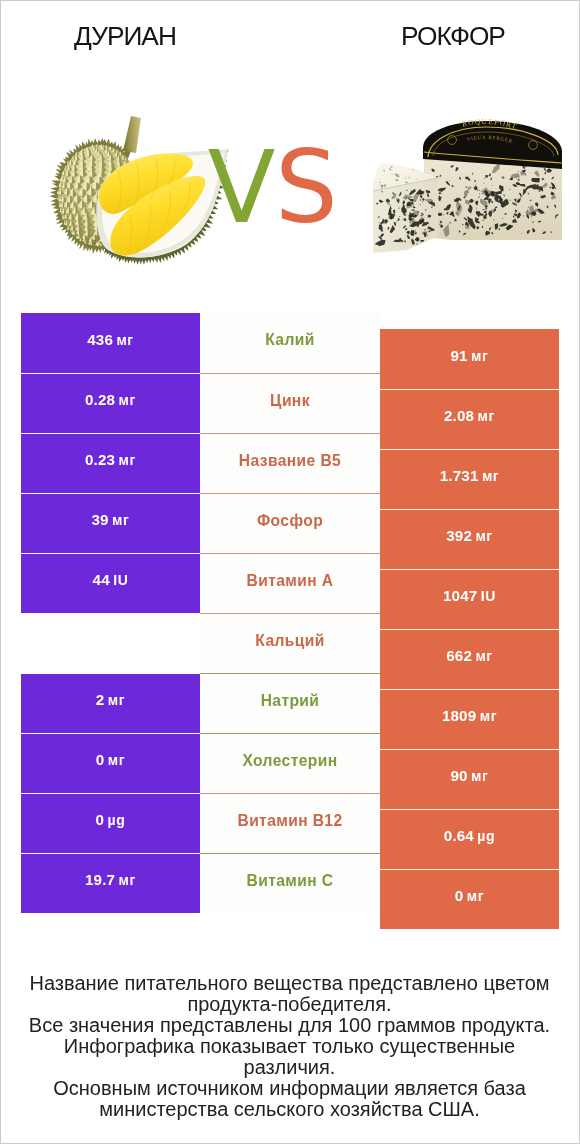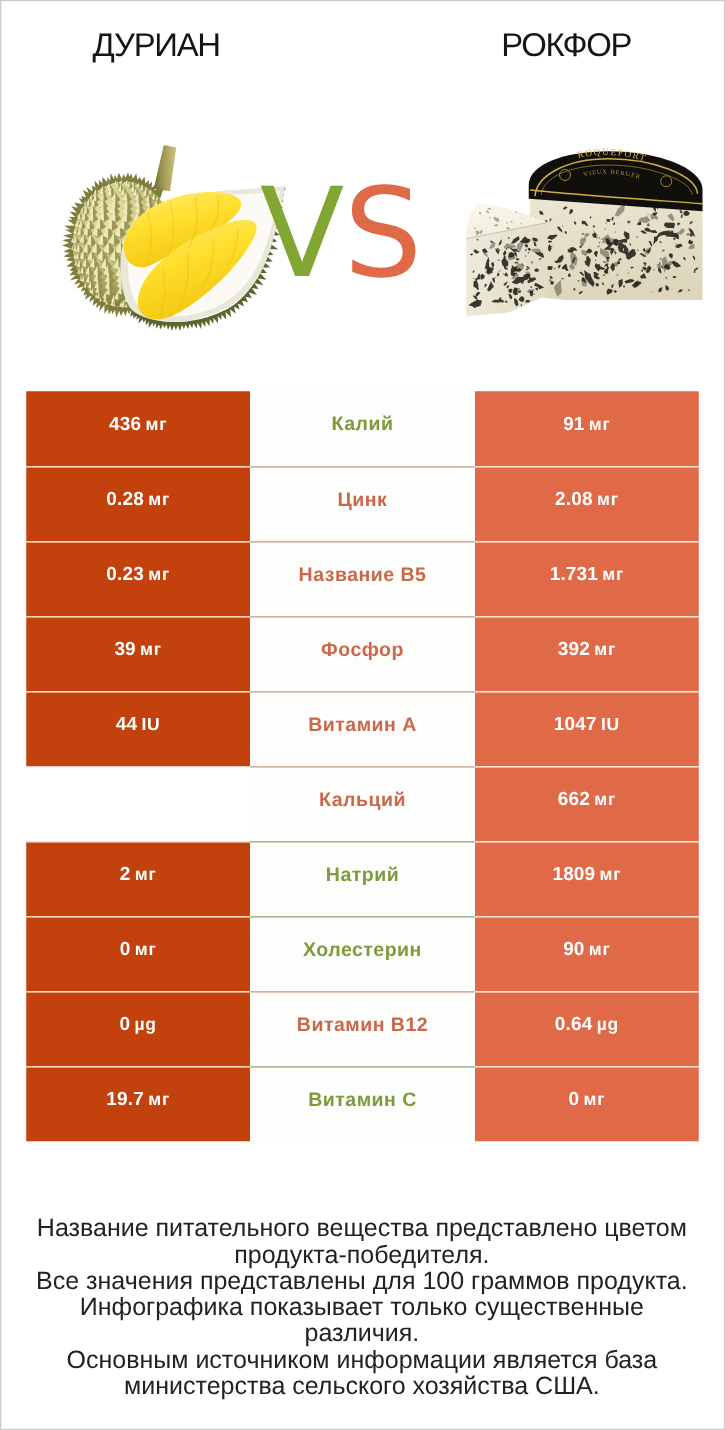--- a/index.html
+++ b/index.html
@@ -25,22 +25,22 @@
   .cell>span{position:relative;top:-4px;}
   .cell.mid>span{top:-3px;}
   .cell.left{left:0;width:179px;}
   .cell.mid{left:179px;width:180px;background:#fdfdfb;}
   .cell.right{left:359px;width:179px;}
   .row .cell.left.sep, .row .cell.right.sep{border-top:1.5px solid #fffff0;}
   .val{color:#fff;font-weight:bold;font-size:15.2px;letter-spacing:0.15px;}
   .val .u{font-size:14px;font-weight:bold;letter-spacing:0.6px;margin-left:3.4px;}
   .nut{font-weight:bold;font-size:15.6px;letter-spacing:0.4px;}
 
-  .green-bg{background:#c2410c;}
-  .orange-bg{background:#e06a47;}
+  .green-bg{background:#6d28d9;}
+  .orange-bg{background:#e06a47;margin-top:16px;}
   .g-text{color:#7d9a3d;}
   .o-text{color:#c9684b;}
   .cell.mid.g-line{border-top:1.5px solid #93a466;}
   .cell.mid.o-line{border-top:1.5px solid #c49882;}
 
   .footer{position:absolute;left:20px;top:972px;width:537px;text-align:center;color:#222;font-size:20px;line-height:21px;}
 </style>
 </head>
 <body>
 

